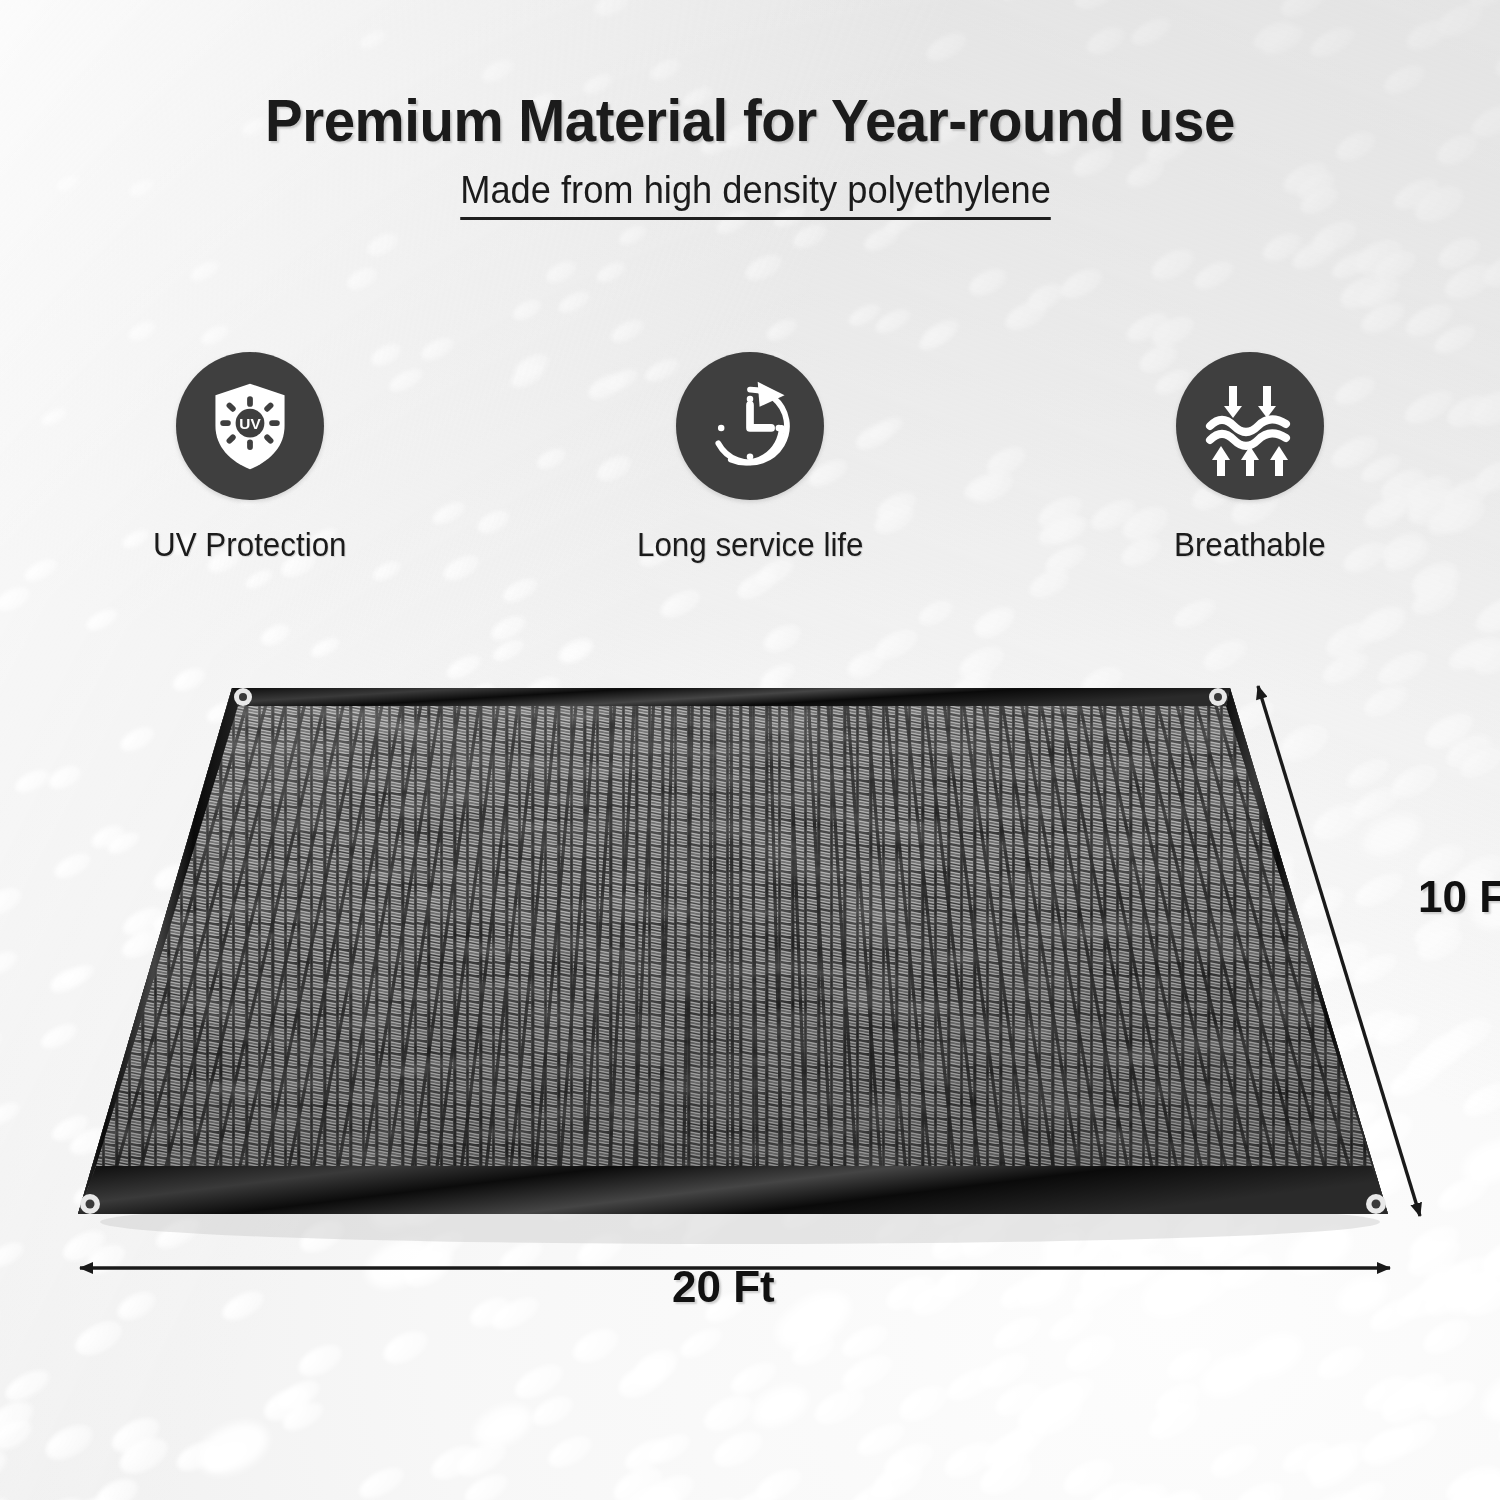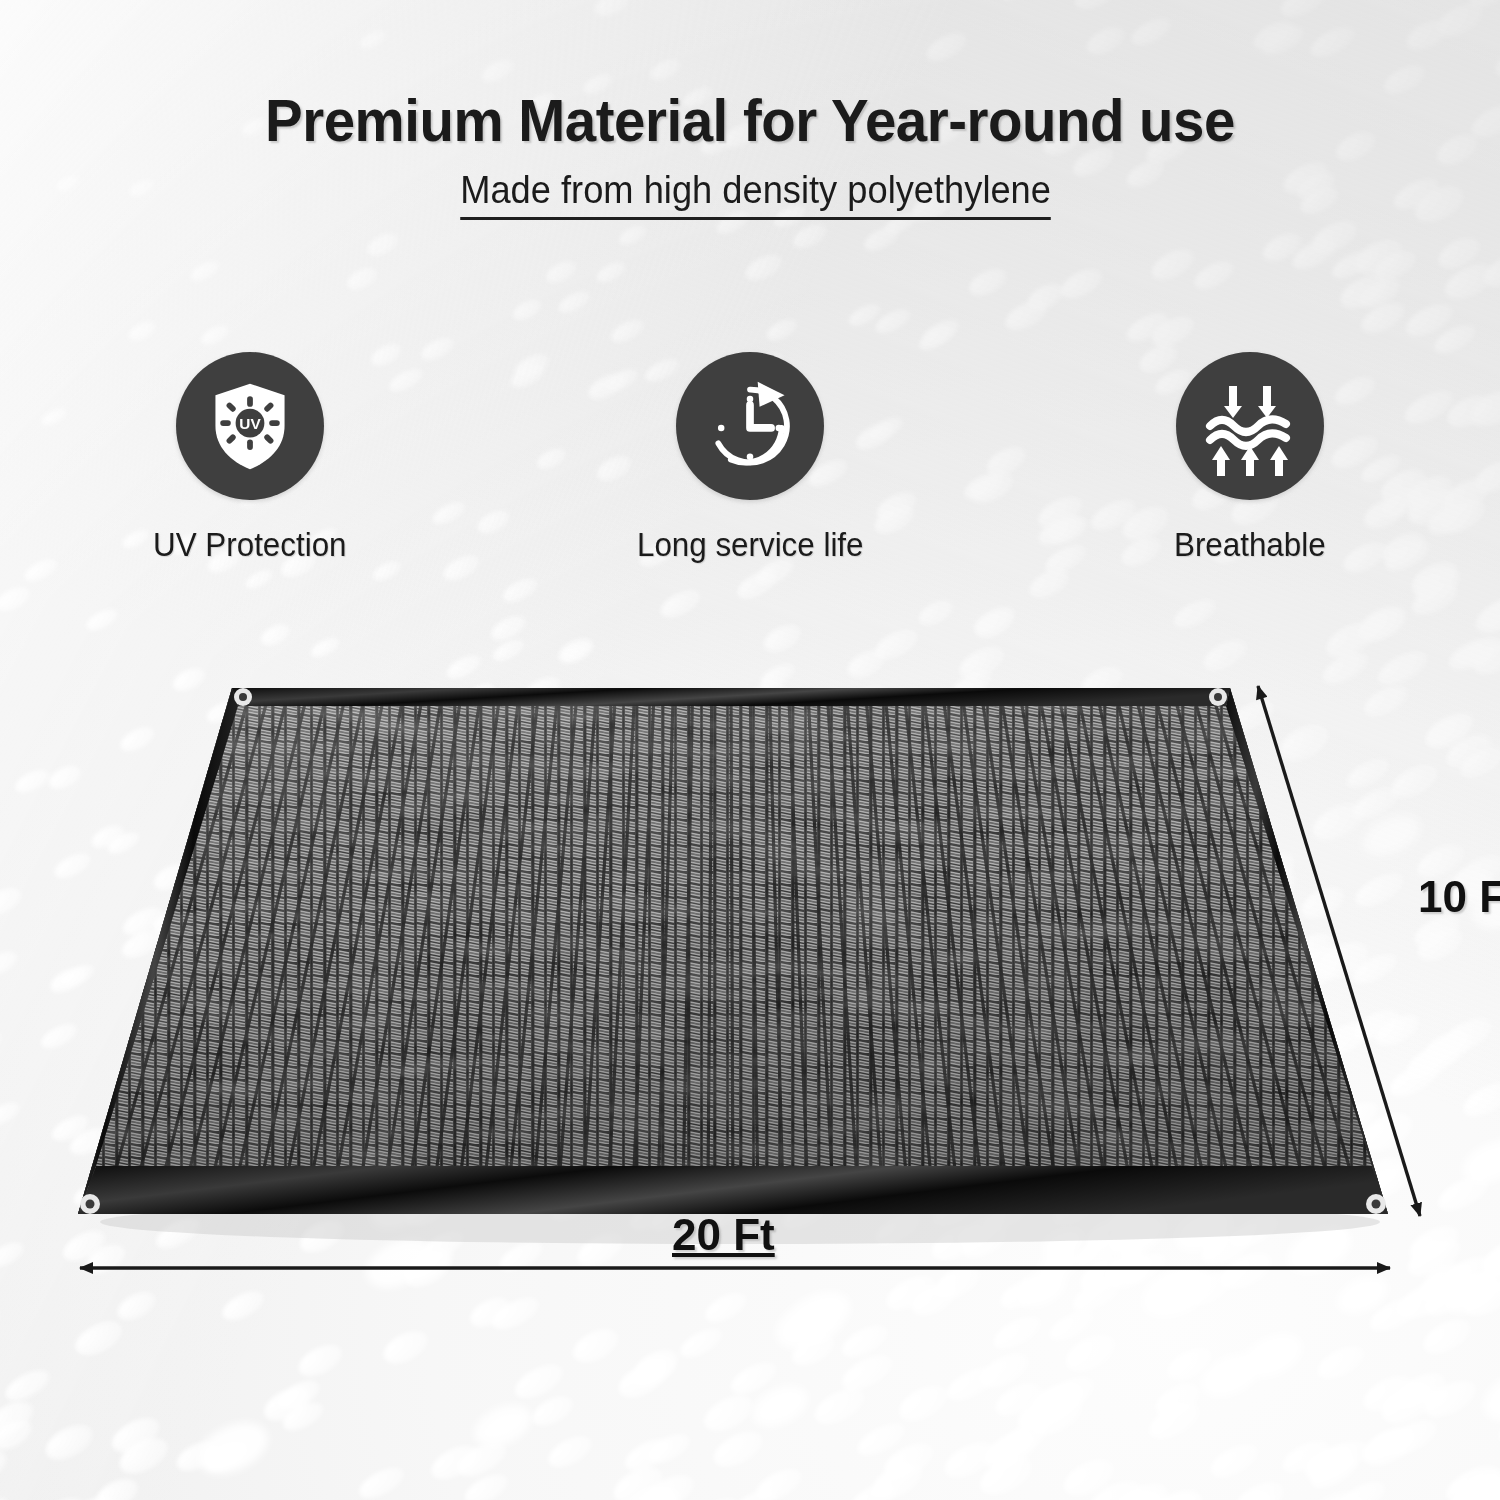--- a/index.html
+++ b/index.html
@@ -97,21 +97,21 @@
     pointer-events:none;
   }
   .dim-label{
     position:absolute;
     font-size:44px;
     font-weight:700;
     color:#111;
     white-space:nowrap;
     text-shadow:2px 2px 2px rgba(140,140,140,.4);
   }
-  #label-20ft{left:672px;top:1210px;text-decoration:underline;}
+  #label-20ft{left:672px;top:1262px;}
   #label-10ft{left:1418px;top:872px;}
 </style>
 </head>
 <body>
 
 <div id="stage">
 
   <div class="bg-base"></div>
 
   <svg class="bg-dots" width="1500" height="1500" viewBox="0 0 1500 1500">

